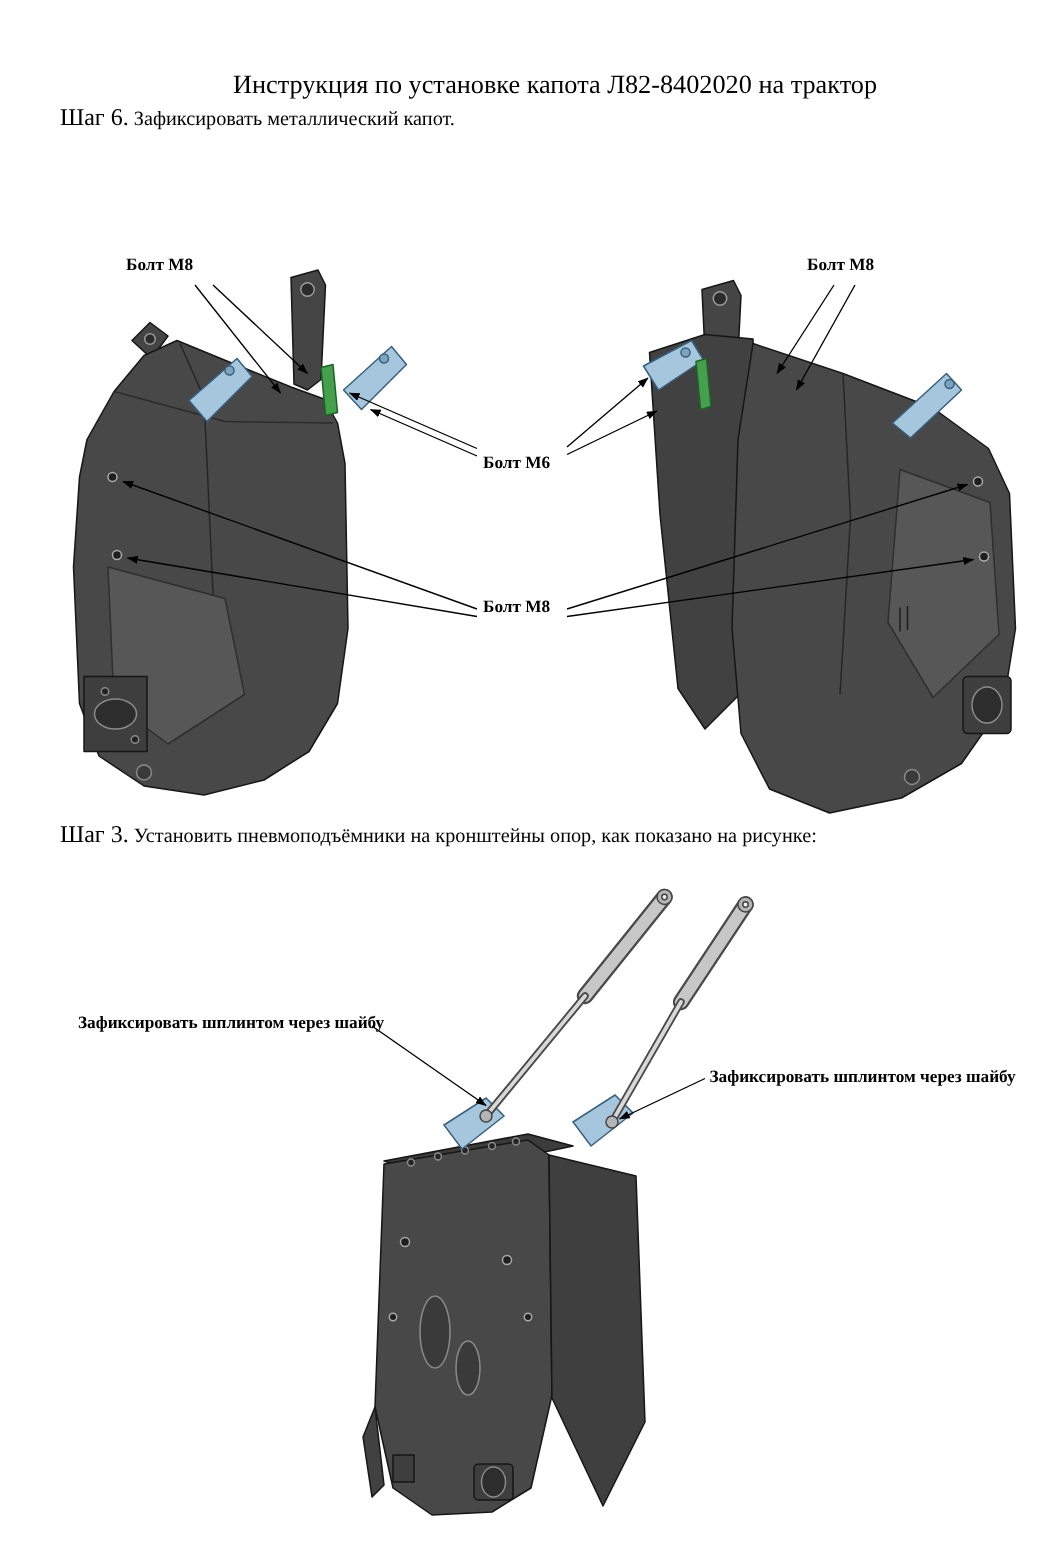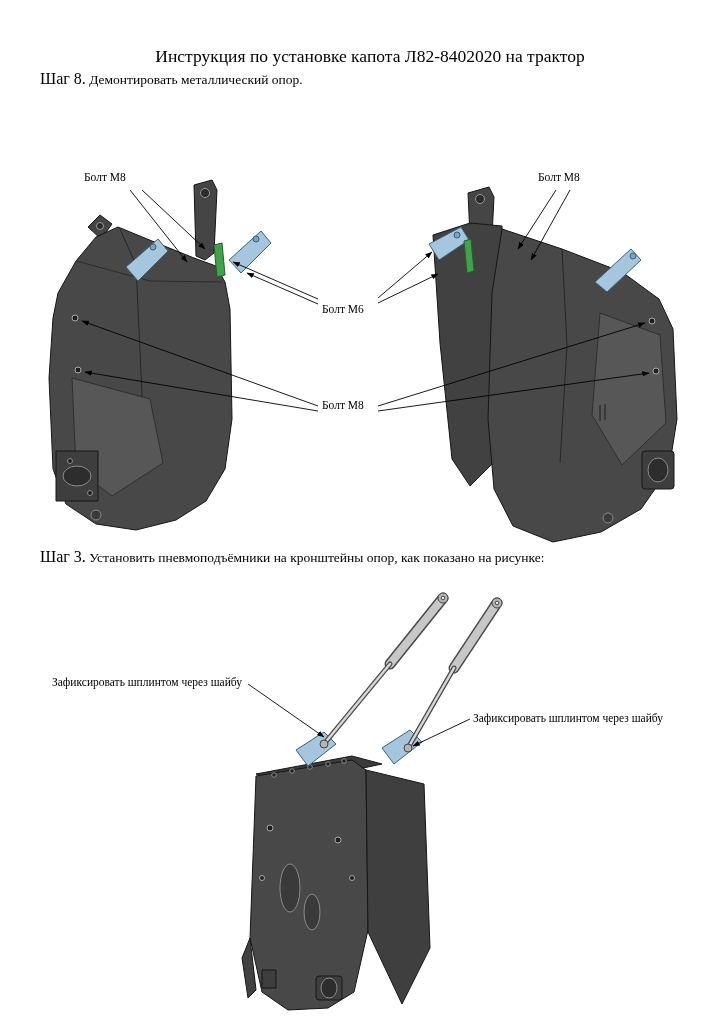--- a/index.html
+++ b/index.html
@@ -5,36 +5,36 @@
   html,body{margin:0;padding:0;background:#fff;}
   .page{position:relative;width:708px;height:1029px;background:#ffffff;
         font-family:"Liberation Serif",serif;color:#000;overflow:hidden;}
   .title{position:absolute;top:30px;left:0;width:100%;text-align:center;
          font-size:17.5px;font-weight:400;margin:16px;}
   .step{position:absolute;left:40px;margin:0;font-size:13.5px;line-height:1.35;}
   .step .step-label{font-size:16px;}
   #step1{top:68px;}
   #step2{top:103px;width:642px;}
   #step3{top:546px;width:660px;}
-  .fig{position:absolute;left:0;width:708px;}
+  .fig{position:absolute;left:0;width:708px;font-weight:bold;}
   #fig1{top:163px;height:387px;}
   #fig2{top:578px;height:451px;padding-left:32px;}
   .fig svg{position:absolute;left:0;top:0;}
   .callout{position:absolute;font-size:11.5px;white-space:nowrap;line-height:1.2;}
 </style>
 </head>
 <body>
 
 <div class="page">
 
   <h1 class="title">Инструкция по установке капота Л82-8402020 на трактор</h1>
 
   <p class="step" id="step1">
-    <span class="step-label">Шаг 8.</span>
-    <span>Демонтировать металлический опор.</span>
+    <span class="step-label">Шаг 6.</span>
+    <span>Зафиксировать металлический капот.</span>
   </p>
 
 
   <div class="fig" id="fig1">
     <svg width="708" height="387" viewBox="0 0 708 387">
       <defs>
         <marker id="ahA" markerWidth="9" markerHeight="8" refX="7.5" refY="3" orient="auto">
           <path d="M0,0 L8,3 L0,6 z" fill="#000"></path>
         </marker>
       </defs>

